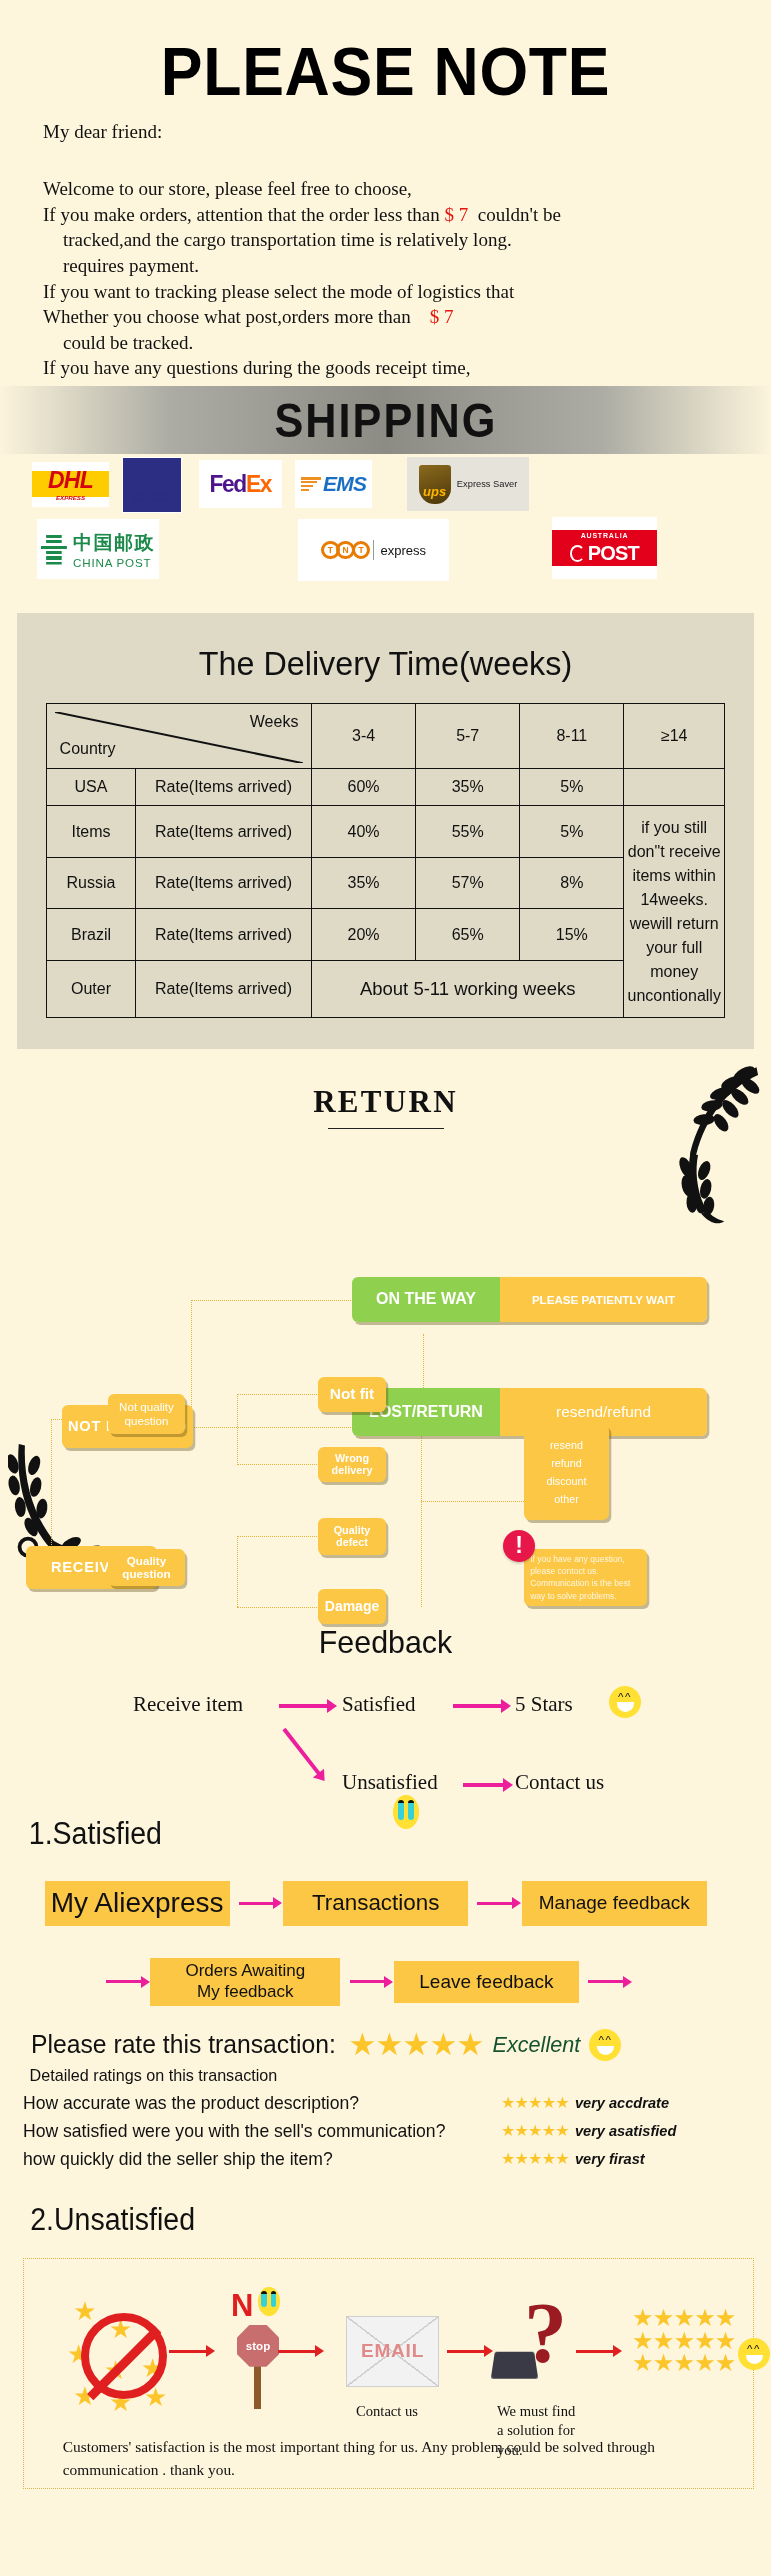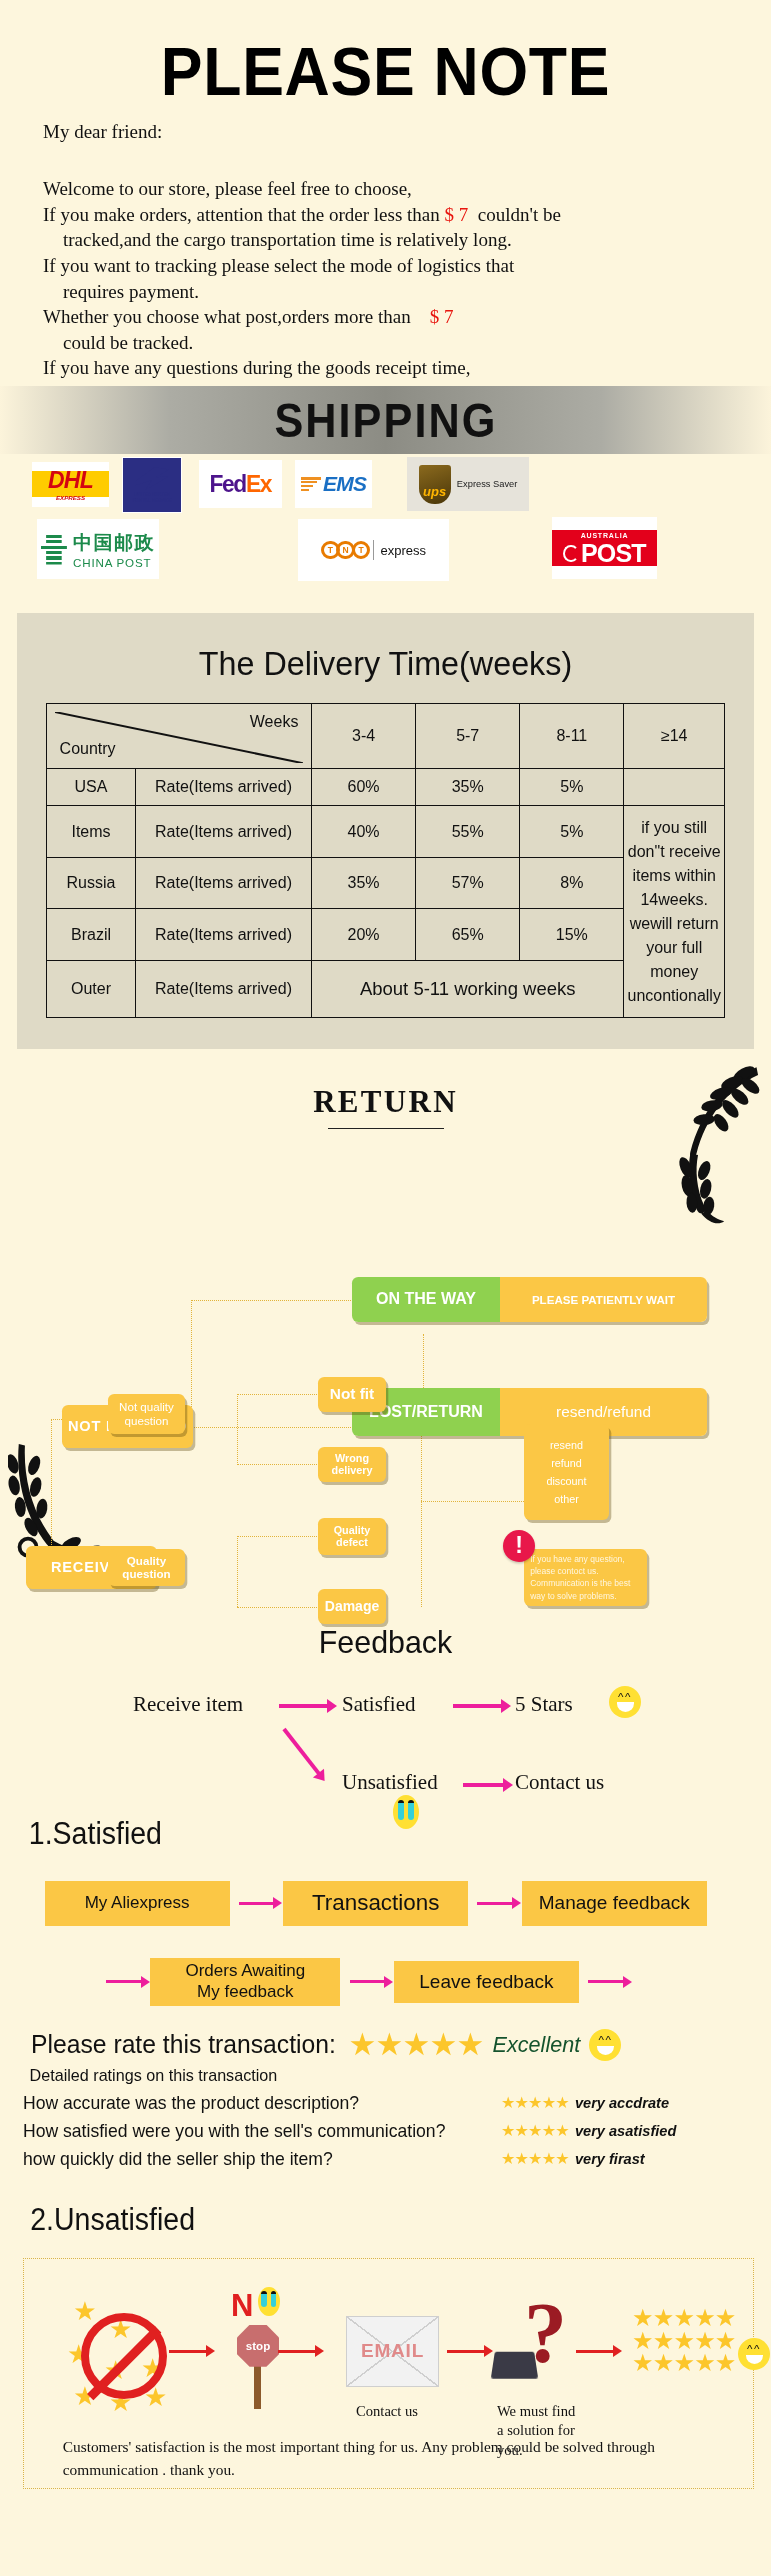--- a/index.html
+++ b/index.html
@@ -73,21 +73,21 @@
   .cp-cn { font-family:"Liberation Sans",sans-serif;font-weight:bold;font-size:19px;color:#1C8A4B;letter-spacing:1.5px;}
   .cp-en { font-family:"Liberation Sans",sans-serif;font-size:11.6px;color:#1C8A4B;letter-spacing:0.8px;}
 
   .tnt-ring { width:18.5px;height:18.5px;border:3.1px solid #E87B00;border-radius:50%;display:flex;align-items:center;justify-content:center;font-family:"Liberation Sans",sans-serif;font-weight:bold;font-size:8.5px;color:#E87B00;margin-right:-3.1px;}
   .tnt-div { width:0.8px;height:20px;background:#999;margin:0 6.2px; }
   .tnt-ex { font-family:"Liberation Sans",sans-serif;font-size:13px;color:#111; }
 
   .au-top { background:#E3001B;color:#fff;font-family:"Liberation Sans",sans-serif;font-weight:bold;font-size:7px;text-align:center;letter-spacing:0.8px;}
   .au-bot { background:#E3001B;display:flex;align-items:center;justify-content:center;gap:2.3px;height:26px; }
   .au-p { width:15.4px;height:17px;border:2.3px solid #fff;border-radius:50%;border-right-color:transparent; }
-  .au-post { font-family:"Liberation Sans",sans-serif;font-weight:bold;font-size:25px;color:#fff;letter-spacing:-0.8px;}
+  .au-post { font-family:"Liberation Sans",sans-serif;font-weight:bold;font-size:20px;color:#fff;letter-spacing:-0.8px;}
 
   
   #delivery { background:#DFDAC6; margin: 10.8px 17px 0 17px; padding: 17px 0 31px 0; }
   .dt-title { font-family:"Liberation Sans",sans-serif;font-size:34px;text-align:center;color:#111;padding:14px 0 20px; transform: scaleX(0.95); }
   table.dt { border-collapse: collapse; margin: 0 auto; width: 679px; font-family:"Liberation Sans",sans-serif; }
   table.dt td { border: 1.5px solid #111; font-size: 16px; text-align:center; color:#111; padding: 9.3px 3.1px; }
   table.dt .hd-corner { position:relative; height:48px; padding:8px; }
   .corner-inner { position:relative; width:100%; height:48px; }
   .corner-inner .wk { position:absolute; right:4.6px; top:1.5px; font-size:16px; }
   .corner-inner .ct { position:absolute; left:4.6px; bottom:1.5px; font-size:16px; }
@@ -208,22 +208,22 @@
 <body>
 
 <section id="please-note">
   <div class="pn-title">PLEASE NOTE</div>
   <div class="pn-body">
     <div class="greet">My dear friend:</div>
     <div id="pn-lines">
         <div class="pn-line">Welcome to our store, please feel free to choose,</div>
         <div class="pn-line"><span>If you make orders, attention that the order less than </span><span class="money">$ 7</span><span>  couldn't be</span></div>
         <div class="pn-line pn-ind">tracked,and the cargo transportation time is relatively long.</div>
+        <div class="pn-line pn-ind">requires payment.</div>
         <div class="pn-line">If you want to tracking please select the mode of logistics that</div>
-        <div class="pn-line pn-ind">requires payment.</div>
         <div class="pn-line"><span>Whether you choose what post,orders more than    </span><span class="money">$ 7</span><span></span></div>
         <div class="pn-line pn-ind">could be tracked.</div>
         <div class="pn-line">If you have any questions during the goods receipt time,</div>
         <div class="pn-line">please do not submit the dispute, and contact us first.</div>
         <div class="pn-line">We will try to make you satisfied.</div>
       </div>
   </div>
 </section>
 
 <section id="shipping">
@@ -525,21 +525,21 @@
           <i></i>
         </div>
     </div>
   </div>
 </section>
 
 <section id="satisfied">
   <div class="sec-h">1.Satisfied</div>
 
   <div class="step-row" style="margin-top:29px;">
-    <div class="stepbox" style="width:185px;height:45px;font-size:17px;margin-left:21.6px;">My Aliexpress</div>
+    <div class="stepbox" style="width:185px;height:45px;font-size:28px;margin-left:21.6px;">My Aliexpress</div>
     <div class="ar-s"></div>
     <div class="stepbox" style="width:185px;height:45px;font-size:22.4px;">Transactions</div>
     <div class="ar-s"></div>
     <div class="stepbox" style="width:185px;height:45px;font-size:19px;">Manage feedback</div>
   </div>
 
   <div class="step-row" style="margin-top:32px;">
     <div class="ar-s" style="margin-left:83px;"></div>
     <div class="stepbox" style="width:190px;height:48px;font-size:17px;line-height:1.2;white-space:pre-line;">Orders Awaiting
 My feedback</div>

